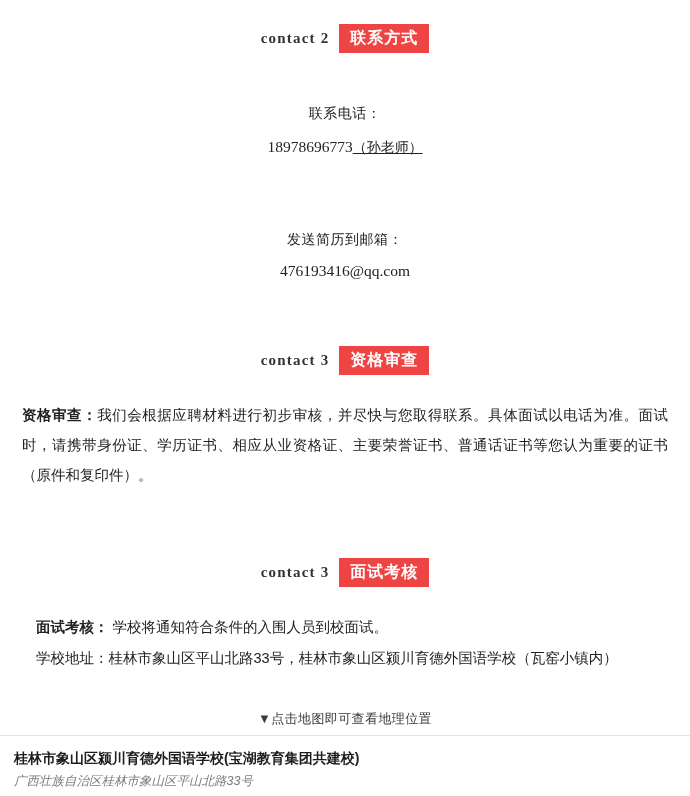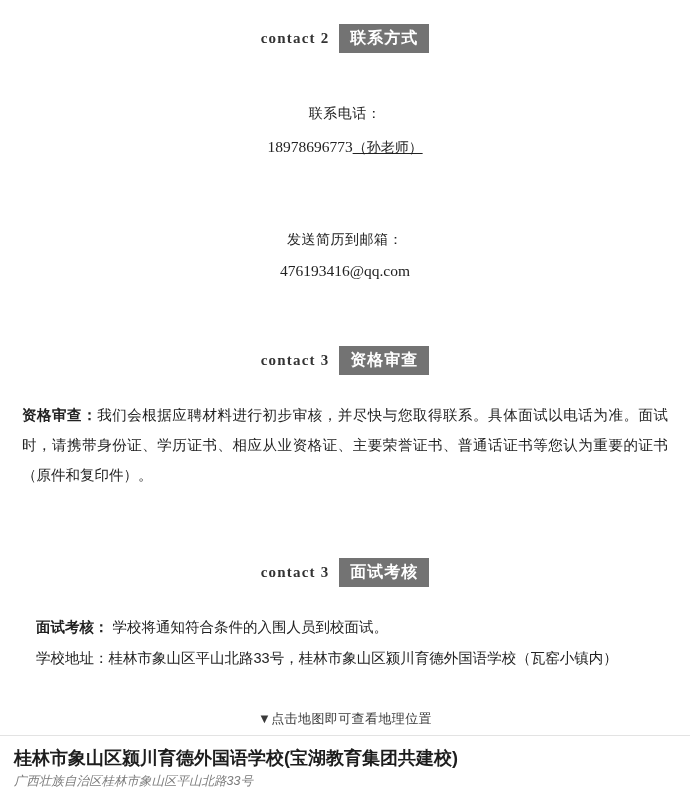--- a/index.html
+++ b/index.html
@@ -34,21 +34,21 @@
     font-family: "Liberation Serif", serif;
     font-size: 15px;
     letter-spacing: 1.2px;
     color: #333333;
     font-weight: bold;
     display: flex;
     align-items: center;
     padding-right: 10px;
   }
   .section-head .tag {
-    background: #737373;
+    background: #ef4444;
     color: #ffffff;
     font-size: 16px;
     font-weight: bold;
     line-height: 1;
     padding: 6px 11px 7px 11px;
     letter-spacing: 1px;
     white-space: nowrap;
   }
 
   .block-center {
@@ -94,21 +94,21 @@
     font-size: 13px;
     color: #3a3a3a;
     letter-spacing: 0.4px;
   }
 
   .map-card {
     border-top: 1px solid #e3e3e3;
     padding: 10px 14px 0 14px;
   }
   .map-card .name {
-    font-size: 18px;
+    font-size: 14px;
     font-weight: bold;
     color: #1d1d1d;
     line-height: 24px;
   }
   .map-card .addr {
     font-size: 12.5px;
     color: #7c7c7c;
     line-height: 22px;
     margin-top: 0;
     font-style: italic;

